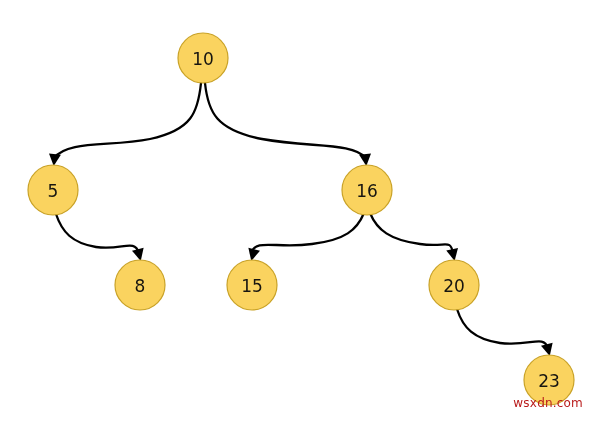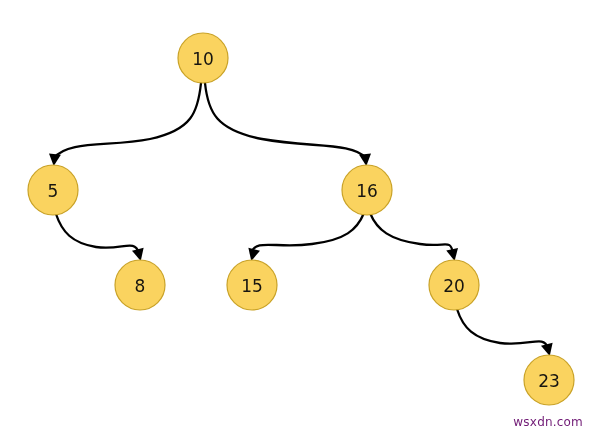--- a/index.html
+++ b/index.html
@@ -45,24 +45,24 @@
     stroke-width: 2.3;
     stroke-linecap: round;
     stroke-linejoin: round;
   }
   .arrow-head {
     stroke: none;
   }
   .watermark {
     position: absolute;
     right: 9px;
-    bottom: 3px;
+    bottom: 22px;
     font-family: "DejaVu Sans", "Liberation Sans", sans-serif;
     font-size: 12px;
-    color: #701a75;
+    color: #b91c1c;
     letter-spacing: 0.2px;
     user-select: none;
   }
 </style>
 </head>
 <body>
 
 <div id="diagram-root">
 
   <svg id="tree-svg" viewBox="0 0 600 432">

